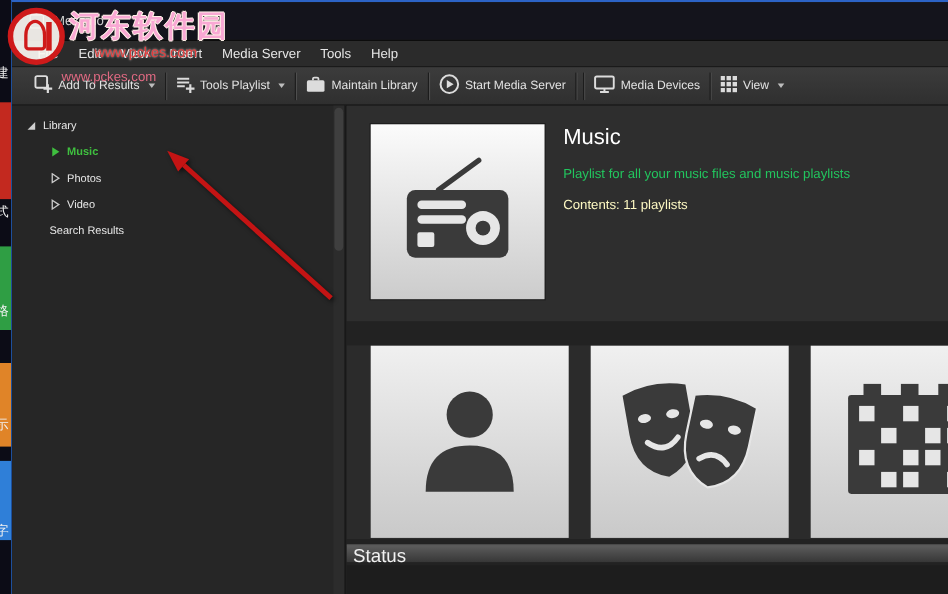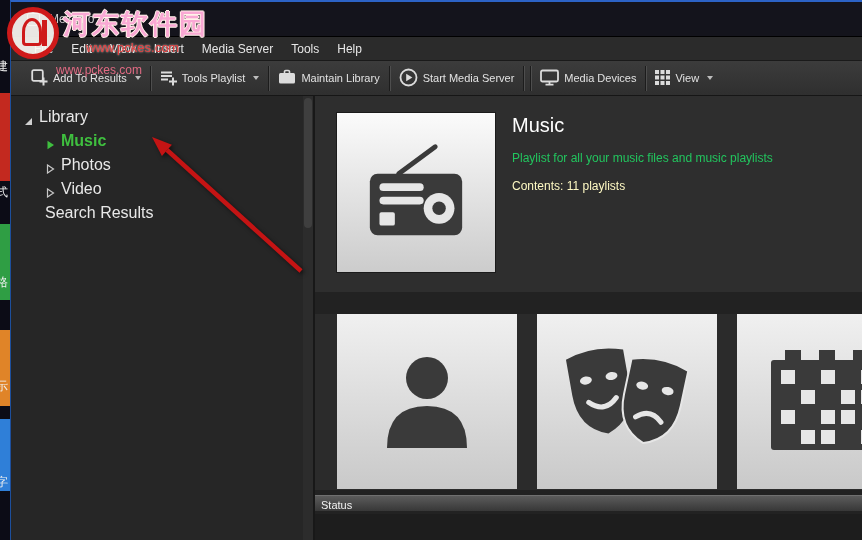--- a/index.html
+++ b/index.html
@@ -26,41 +26,41 @@
   .menu-item{padding:0 9px;font-size:12px;color:#e6e6e6;line-height:24px;cursor:default}
   .toolbar{height:36px;background:linear-gradient(#3c3c3c,#2f2f2f);border-top:1px solid #1a1a1a;border-bottom:1px solid #161616;
     display:flex;align-items:center;padding-left:14px;flex:0 0 36px;white-space:nowrap}
   .tbtn{display:flex;align-items:center;gap:5px;padding:0 6px;height:28px;color:#e2e2e2;font-size:11px}
   .drop{width:0;height:0;border-left:3.5px solid transparent;border-right:3.5px solid transparent;border-top:4px solid #bdbdbd;margin-left:3px}
   .tsep{width:1px;height:25px;background:#1c1c1c;box-shadow:1px 0 0 #4e4e4e;margin:0 3px;flex:0 0 1px}
 
   
   .body-row{flex:1;display:flex;min-height:0}
   .sidebar{width:304px;background:#262626;position:relative;padding-top:6px;border-right:2px solid #181818;flex:0 0 304px}
-  .tree-item{display:flex;align-items:flex-end;height:24px;font-size:16px;color:#e8e8e8;cursor:default}
+  .tree-item{display:flex;align-items:center;height:24px;font-size:10px;color:#e8e8e8;cursor:default}
   .lvl0{padding-left:12px}
   .lvl1{padding-left:34px}
   .noglyph{padding-left:28px}
   .glyph{width:10px;display:flex;justify-content:center;align-items:center}
   .tree-label{margin-left:6px}
   .music-label{color:#3fbf3f;font-weight:bold}
   .sidebar-scroll{position:absolute;right:0;top:0;width:10px;height:100%;background:#2c2c2c}
   .sidebar-thumb{position:absolute;right:1px;top:2px;width:8px;height:130px;background:#3f3f3f;border-radius:4px}
 
   .main{flex:1;background:#222;position:relative;overflow:hidden}
   .header-panel{position:absolute;left:0;top:0;width:100%;height:196px;background:#2e2e2e}
   .hero-tile{position:absolute;left:22px;top:17px;width:158px;height:159px;background:linear-gradient(#fbfbfb,#cccccc);
     display:flex;align-items:center;justify-content:center;box-shadow:0 0 0 1px #1b1b1b}
   .main-title{position:absolute;left:197px;top:18px;font-size:20px;color:#fff}
   .main-desc{position:absolute;left:197px;top:55px;font-size:12px;color:#22c55e}
   .main-contents{position:absolute;left:197px;top:83px;font-size:12px;color:#fef9c3}
   .tiles-row{position:absolute;left:0;top:218px;width:100%;height:176px;background:#2b2b2b;display:flex;gap:20px;padding-left:22px;overflow:hidden}
   .tile{flex:0 0 180px;height:175px;background:linear-gradient(#f0f0f0,#c9c9c9);display:flex;align-items:center;justify-content:center}
   .statusbar{position:absolute;left:0;top:399px;width:100%;height:16px;background:linear-gradient(#5c5c5c,#373737);
-    border-top:1px solid #707070;display:flex;align-items:flex-end;padding-left:6px;font-size:11px;color:#f2f2f2}
+    border-top:1px solid #707070;display:flex;align-items:flex-start;padding-left:6px;font-size:17px;color:#f2f2f2}
   .bottom-panel{position:absolute;left:0;top:418px;width:100%;height:26px;background:#1d1d1d}
 
   
   .arrow-overlay{position:absolute;left:0;top:0;z-index:55;pointer-events:none;filter:drop-shadow(2px 2px 2px rgba(0,0,0,0.55))}
   .watermark{position:absolute;left:0;top:0;width:400px;height:110px;z-index:60;pointer-events:none}
   .wm-logo{position:absolute;left:7px;top:7px;width:52px;height:52px;border-radius:50%;border:5px solid #cf1a1a;background:rgba(252,248,243,0.92)}
   .wm-logo-inner{position:absolute;left:10px;top:6px;width:20px;height:28px;border:3px solid #cf1a1a;border-radius:50% 50% 4px 4px}
   .wm-logo-bar{position:absolute;left:30px;top:8px;width:5px;height:26px;background:#cf1a1a}
   .wm-name{position:absolute;left:63px;top:6px;font-size:27px;font-weight:bold;color:#f9a8d4;letter-spacing:2px;
     text-shadow:-1px 0 #fff3e8,1px 0 #fff3e8,0 -1px #fff3e8,0 1px #fff3e8}

